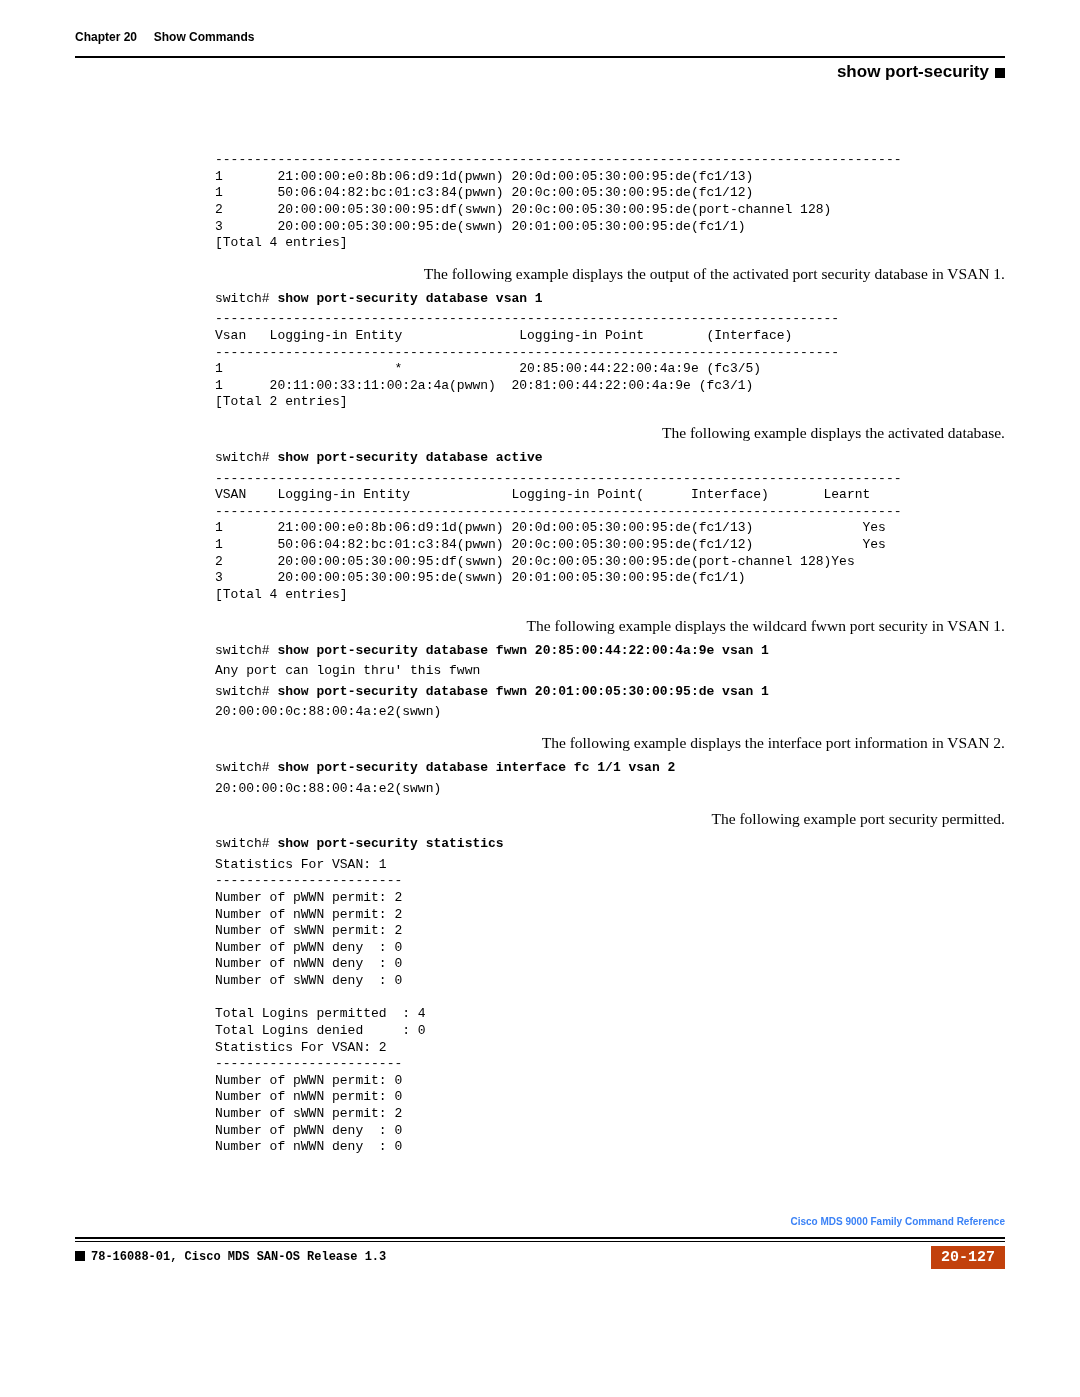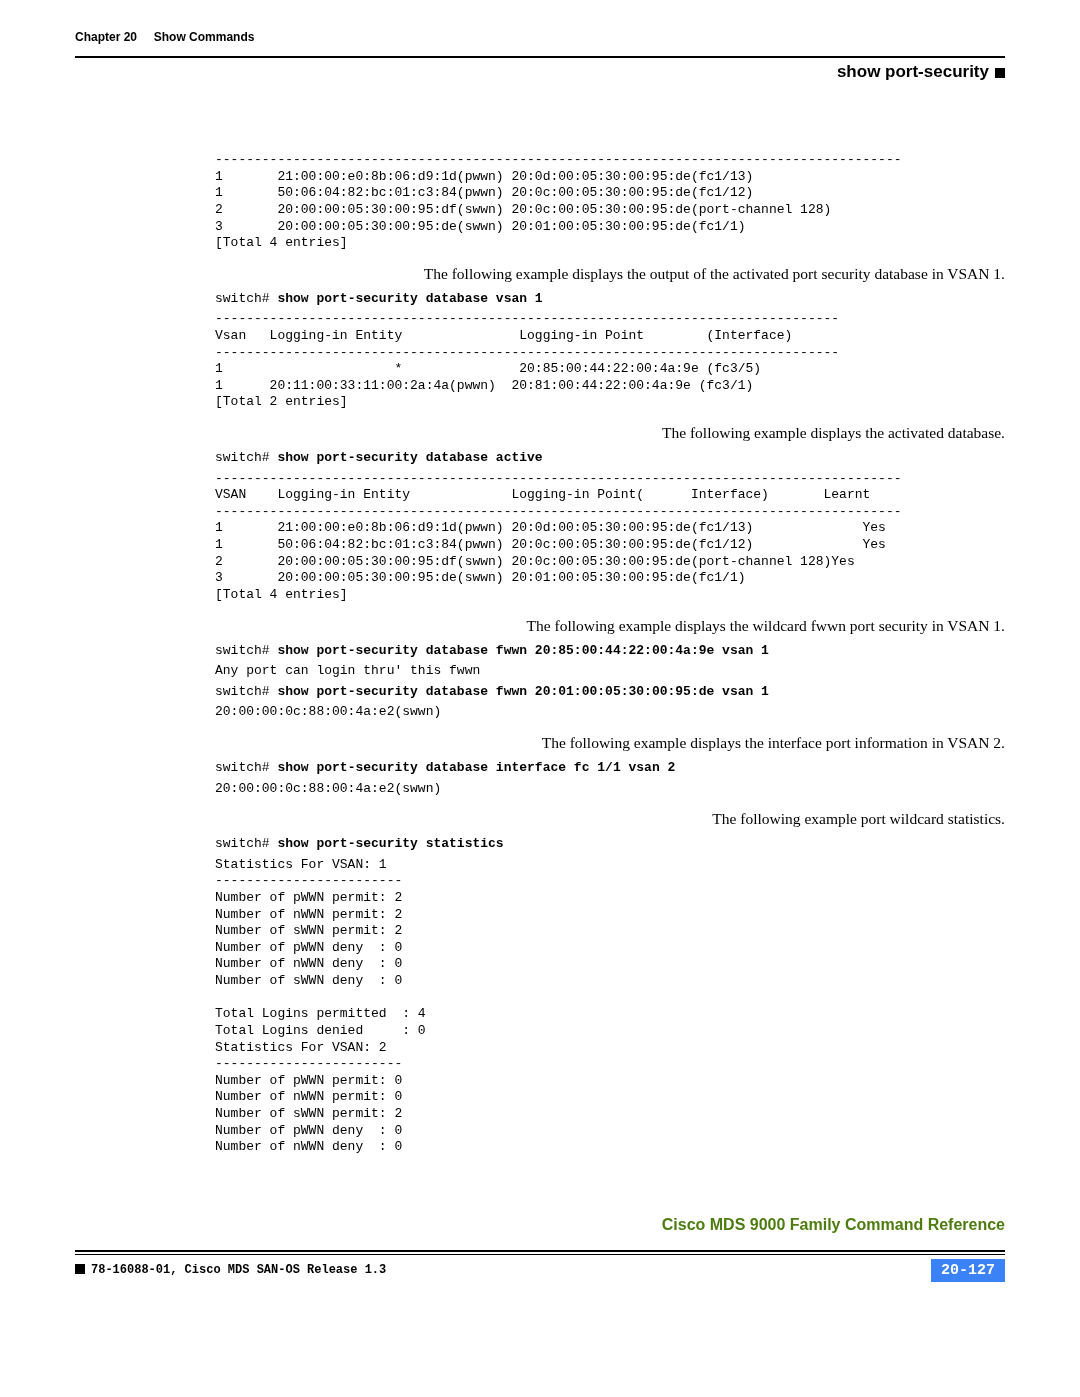--- a/index.html
+++ b/index.html
@@ -71,35 +71,35 @@
   }
   .footer-rule {
     border-top: 2px solid #000;
     border-bottom: 1px solid #000;
     height: 2px;
     margin: 0 0 4px 0;
   }
   .footer-top {
     text-align: right;
     font-family: Arial, Helvetica, sans-serif;
-    font-size: 16px;
+    font-size: 10px;
     font-weight: bold;
-    color: #4d7c0f;
-    margin-bottom: 16px;
+    color: #3b82f6;
+    margin-bottom: 10px;
   }
   .footer-bottom {
     display: flex;
     justify-content: space-between;
     align-items: center;
     font-family: Liberation Mono, monospace;
     font-size: 12px;
     font-weight: bold;
   }
   .page-num {
-    background: #3b82f6;
+    background: #c2410c;
     color: #fff;
     padding: 3px 10px;
     font-size: 15px;
     font-weight: bold;
   }
   .footer-bottom .left::before {
     content: "";
     display: inline-block;
     width: 10px; height: 10px;
     background: #000;
@@ -155,21 +155,21 @@
     <pre class="mono"><span class="prompt">switch# </span><span class="bold">show port-security database fwwn 20:85:00:44:22:00:4a:9e vsan 1</span></pre>
     <pre class="mono">Any port can login thru' this fwwn</pre>
 
     <pre class="mono"><span class="prompt">switch# </span><span class="bold">show port-security database fwwn 20:01:00:05:30:00:95:de vsan 1</span></pre>
     <pre class="mono">20:00:00:0c:88:00:4a:e2(swwn)</pre>
 
     <p class="body-text">The following example displays the interface port information in VSAN 2.</p>
     <pre class="mono"><span class="prompt">switch# </span><span class="bold">show port-security database interface fc 1/1 vsan 2</span></pre>
     <pre class="mono">20:00:00:0c:88:00:4a:e2(swwn)</pre>
 
-    <p class="body-text">The following example port wildcard statistics.</p>
+    <p class="body-text">The following example port security permitted.</p>
     <pre class="mono"><span class="prompt">switch# </span><span class="bold">show port-security statistics</span></pre>
     <pre class="mono">Statistics For VSAN: 1
 ------------------------
 Number of pWWN permit: 2
 Number of nWWN permit: 2
 Number of sWWN permit: 2
 Number of pWWN deny  : 0
 Number of nWWN deny  : 0
 Number of sWWN deny  : 0
 

